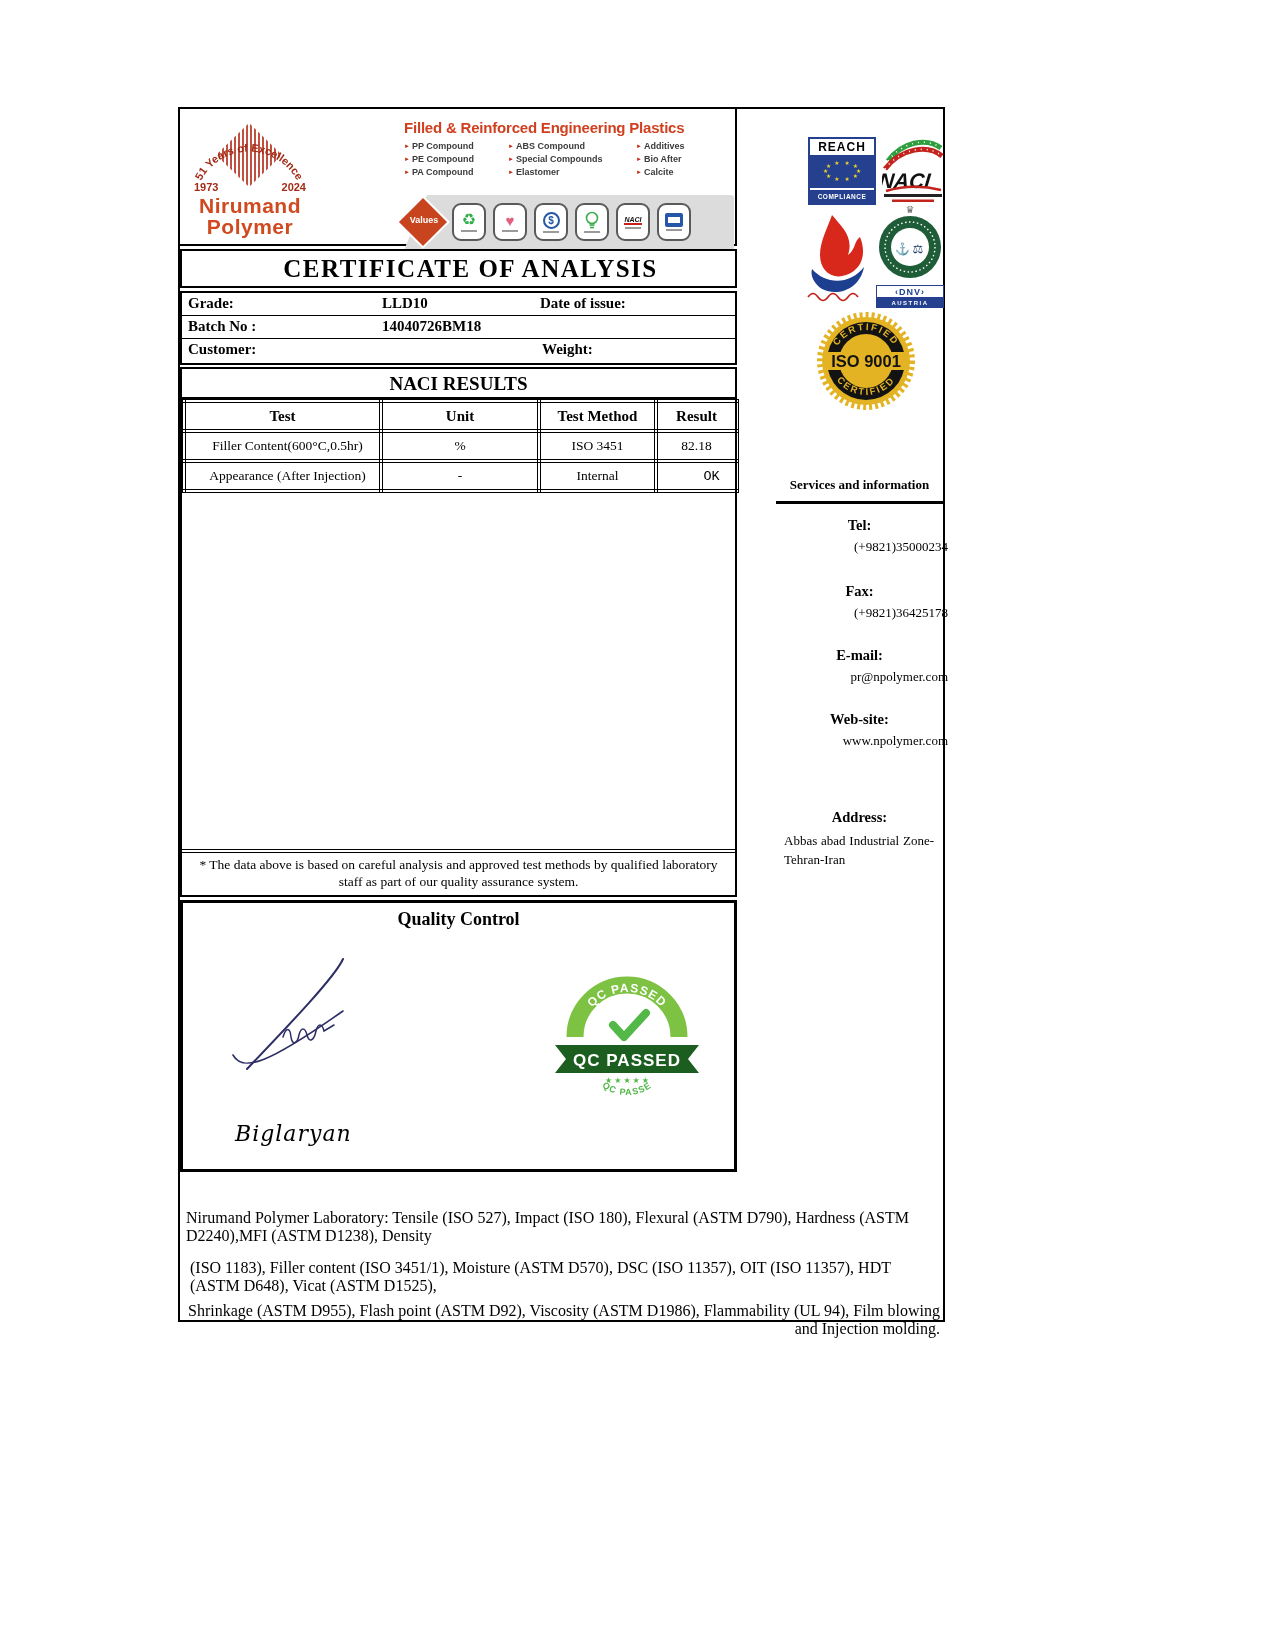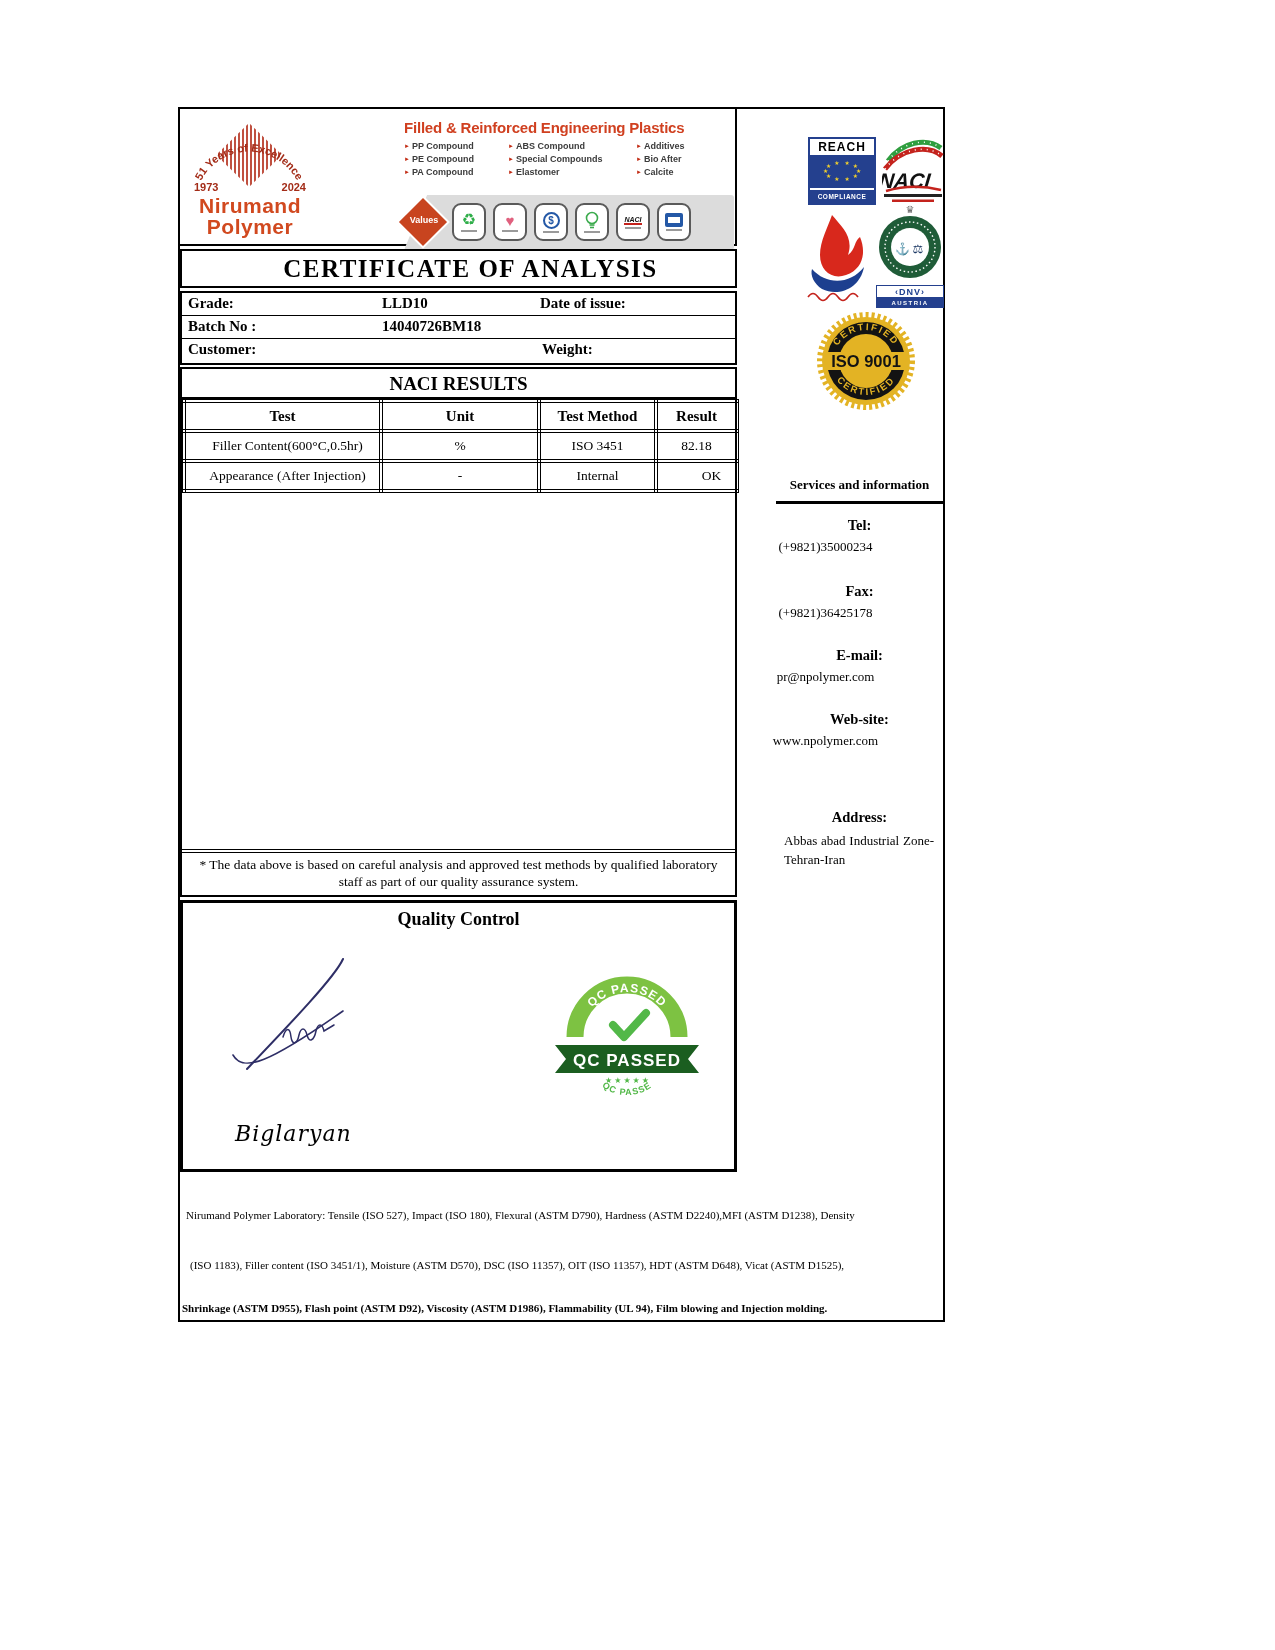--- a/index.html
+++ b/index.html
@@ -62,59 +62,59 @@
   
   .results-box { top:258px; height:530px; }
   .tr-head { height:30px; border-bottom:2px solid #000; text-align:center;
              font-size:19px; font-weight:700; line-height:29px; }
   table.results { width:100%; border-collapse:collapse; table-layout:fixed; }
   table.results th, table.results td { border:4px double #000; height:30px; text-align:center;
              font-size:13.5px; }
   table.results th { font-size:15px; font-weight:700; }
   td.c-test { text-align:left; padding-left:10px; }
   .col-test{width:197px;} .col-unit{width:158px;} .col-method{width:117px;} .col-result{width:81px;}
-  .result-sans { font-family:Liberation Serif, serif; font-size:11.5px;padding-left:30px; }
+  .result-sans { font-family:Liberation Mono, monospace; font-size:11.5px;padding-left:30px; }
   .footnote { position:absolute; left:0; right:0; bottom:0; border-top:4px double #000;
               text-align:center; font-size:13.5px; padding:3px 4px 5px; line-height:17px; }
 
   
   .qc-box { top:791px; height:272px; border-width:3px; }
   .qc-title { text-align:center; font-size:18px; font-weight:700; margin-top:6px; }
   .signature { left:42px; top:48px; }
   .script-name { left:52px; top:218px; font-family:"DejaVu Serif",serif; font-style:italic;
                  font-size:22px; letter-spacing:1px; }
   .qc-badge { left:368px; top:70px; }
 
   
   .degassed { top:1070px; left:0; width:557px; text-align:center; font-weight:700; font-size:13px; }
-  .lab-line { left:2px; width:758px; font-size:11px; }
+  .lab-line { left:2px; width:758px; font-size:16px; }
   .lab1 { top:1100px; padding-left:4px; }
   .lab2 { top:1150px; padding-left:8px; }
-  .lab3 { top:1193px; text-align:left;font-weight:bold; }
+  .lab3 { top:1193px; text-align:right; }
 
   
   .reach { left:628px; top:28px; width:68px; height:68px; border:2px solid #24408e;
            font-family:"Liberation Sans",sans-serif; }
   .reach-top { text-align:center; font-weight:800; font-size:12px; letter-spacing:1px; line-height:16px; }
   .reach-mid { height:33px; background:#24408e; }
   .reach-bot { margin-top:2px; height:13px; background:#24408e; color:#fff; text-align:center;
                font-size:6.5px; font-weight:700; letter-spacing:.5px; line-height:13px; }
   .naci { left:702px; top:24px; width:62px; height:72px; }
   .flame { left:622px; top:102px; width:70px; height:92px; }
   .dnv { left:696px; top:94px; width:68px; height:104px; font-family:"Liberation Sans",sans-serif; }
   .dnv-band1 { background:#fff; border:1px solid #24408e; color:#1d3f8f; text-align:center;
                font-weight:800; font-size:9px; height:13px; line-height:12px; letter-spacing:1px; }
   .dnv-band2 { background:#24408e; color:#fff; text-align:center; font-size:6px; letter-spacing:1.5px;
                height:10px; line-height:10px; font-weight:700; }
   .iso-seal { left:636px; top:202px; }
 
   .services { left:596px; top:368px; width:167px; text-align:center; font-weight:700; font-size:13px;
               border-bottom:3px solid #000; padding-bottom:8px; }
   .contact-label { width:167px; left:596px; text-align:center; font-weight:700; font-size:14.5px; }
-  .contact-value { width:167px; left:562px; text-align:center; font-size:13px; }
+  .contact-value { width:167px; left:601px; text-align:right; font-size:13px; }
   .address-value { width:150px; left:604px; text-align:justify; font-size:13px; line-height:19px; }
 </style>
 </head>
 <body>
 
 <div class="page">
   <div class="doc">
 
     <div class="box header-box">
 

